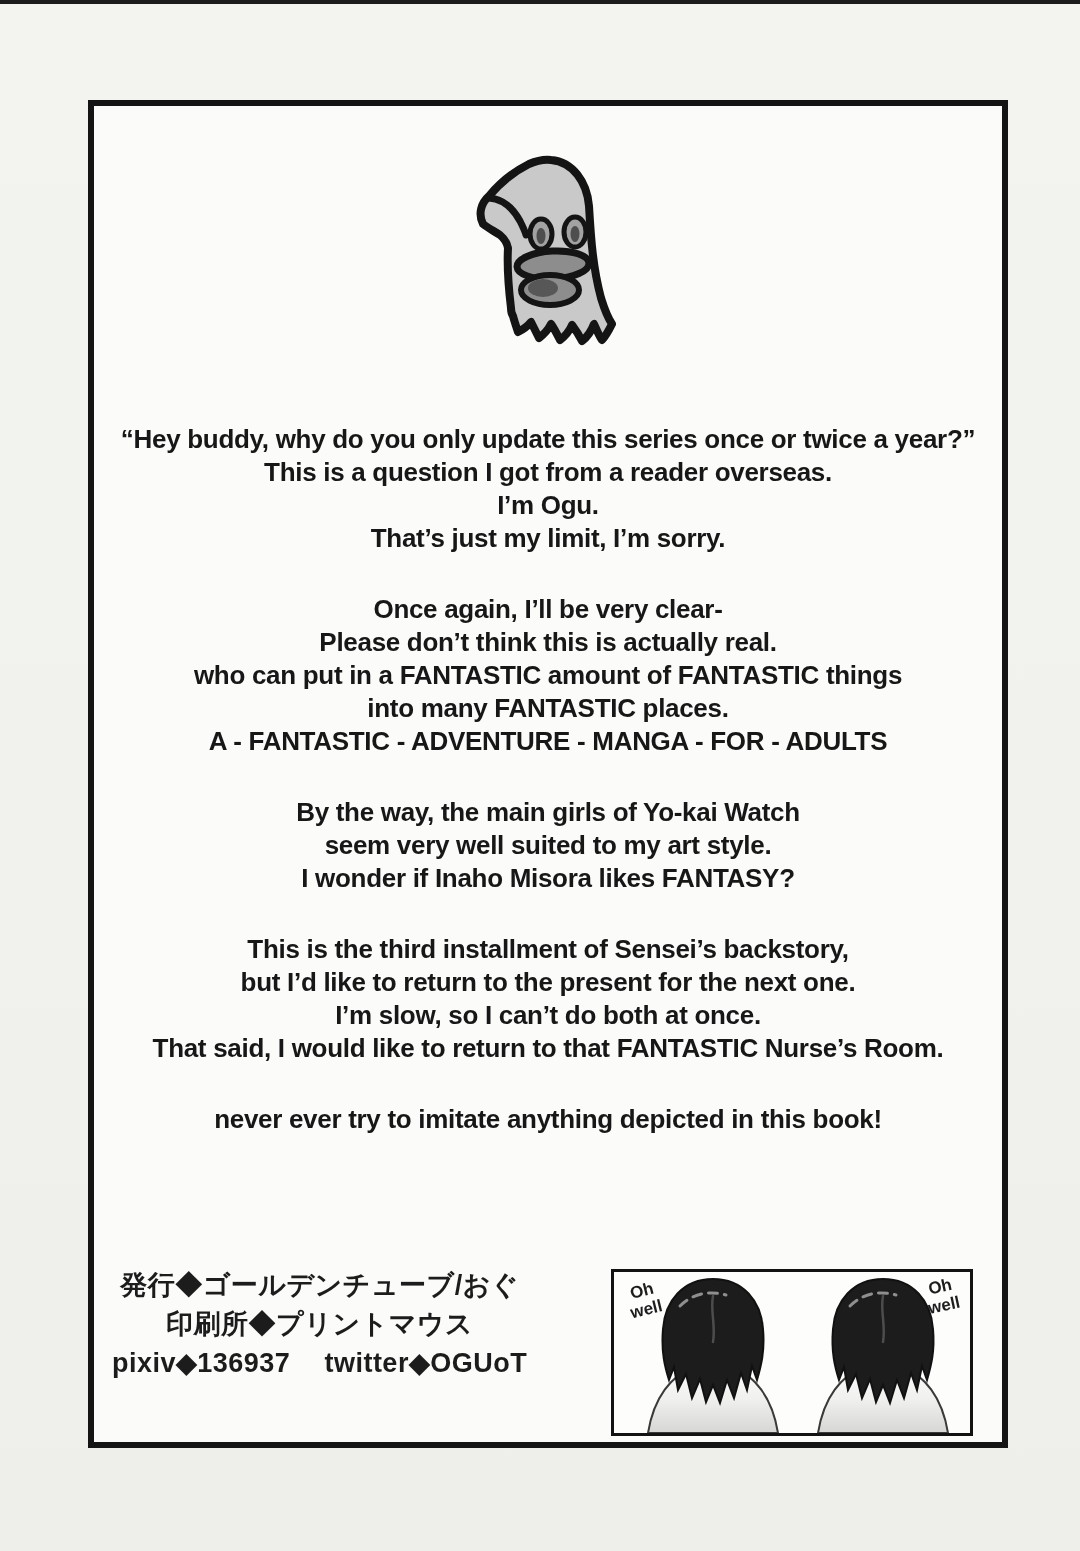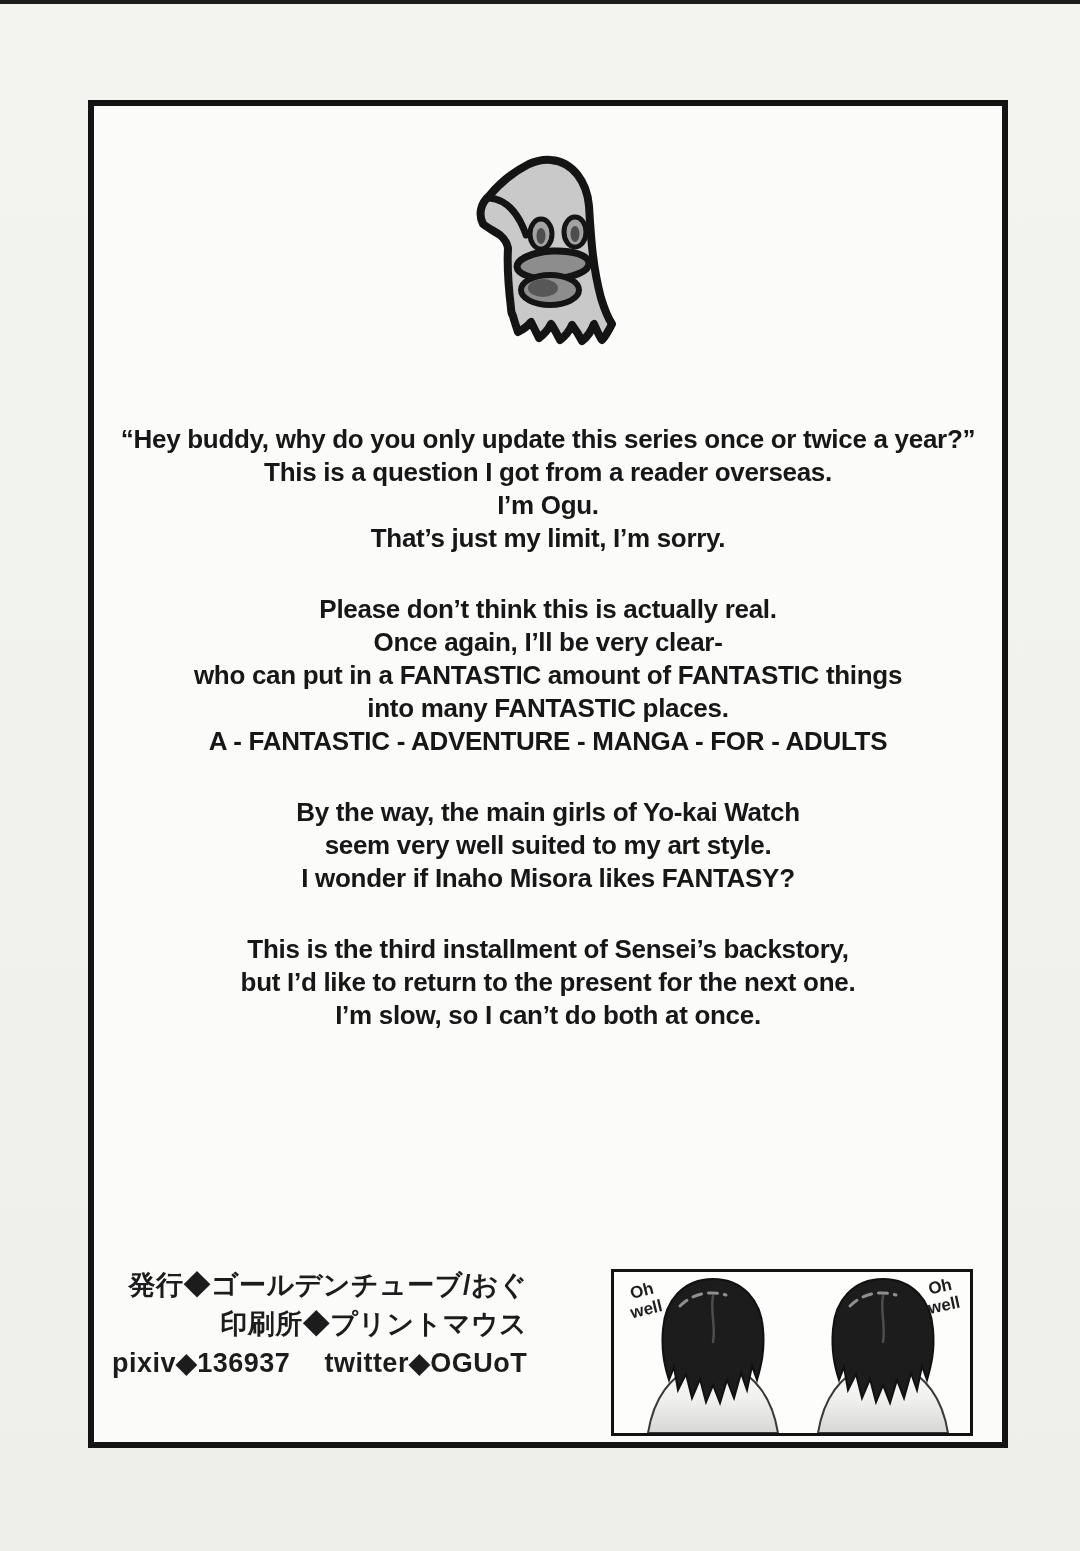--- a/index.html
+++ b/index.html
@@ -24,21 +24,21 @@
   }
   .afterword{
     position:absolute;left:0;top:279px;width:908px;
     text-align:center;color:#171717;
     font-weight:bold;font-size:26px;line-height:33px;letter-spacing:-0.3px;
   }
   .afterword p{margin:0 0 38px 0;}
   .afterword .line{white-space:nowrap;}
   .afterword .line.small{font-size:22px;letter-spacing:-0.4px;}
   .colophon{
-    position:absolute;left:18px;top:1160px;text-align:right;color:#1c1c1c;
+    position:absolute;left:18px;top:1160px;text-align:center;color:#1c1c1c;
     font-size:27px;line-height:39px;font-weight:600;letter-spacing:0.5px;
   }
   .colophon .acct-gap{display:inline-block;width:34px;}
   .tl-note{
     margin-top:5px;font-size:16px;font-weight:bold;letter-spacing:0.4px;
     color:#161616;
   }
   .panel{
     position:absolute;left:517px;top:1163px;width:362px;height:167px;
     box-sizing:border-box;border:3px solid #121212;background:#fdfdfc;overflow:hidden;
@@ -95,40 +95,42 @@
     <div class="afterword">
       <p>
         </p>
         <div class="line">“Hey buddy, why do you only update this series once or twice a year?”</div>
         <div class="line">This is a question I got from a reader overseas.</div>
         <div class="line">I’m Ogu.</div>
         <div class="line">That’s just my limit, I’m sorry.</div>
       <p></p>
       <p>
         </p>
+        <div class="line">Once again, I’ll be very clear-</div>
         <div class="line">Please don’t think this is actually real.</div>
-        <div class="line">Once again, I’ll be very clear-</div>
         <div class="line">who can put in a FANTASTIC amount of FANTASTIC things</div>
         <div class="line">into many FANTASTIC places.</div>
         <div class="line">A - FANTASTIC - ADVENTURE - MANGA - FOR - ADULTS</div>
       <p></p>
       <p>
         </p>
         <div class="line">By the way, the main girls of Yo-kai Watch</div>
         <div class="line">seem very well suited to my art style.</div>
         <div class="line">I wonder if Inaho Misora likes FANTASY?</div>
       <p></p>
       <p>
         </p>
         <div class="line">This is the third installment of Sensei’s backstory,</div>
         <div class="line">but I’d like to return to the present for the next one.</div>
         <div class="line">I’m slow, so I can’t do both at once.</div>
+        <div class="line">That said, I would like to return to that FANTASTIC Nurse’s Room.</div>
       <p></p>
       <p>
         </p>
+        <div class="line">never ever try to imitate anything depicted in this book!</div>
       <p></p>
     </div>
 
     <div class="colophon">
       <div>発行◆ゴールデンチューブ/おぐ</div>
       <div>印刷所◆プリントマウス</div>
       <div>
         <span>pixiv◆136937</span><span class="acct-gap"></span><span>twitter◆OGUoT</span>
       </div>
     </div>

